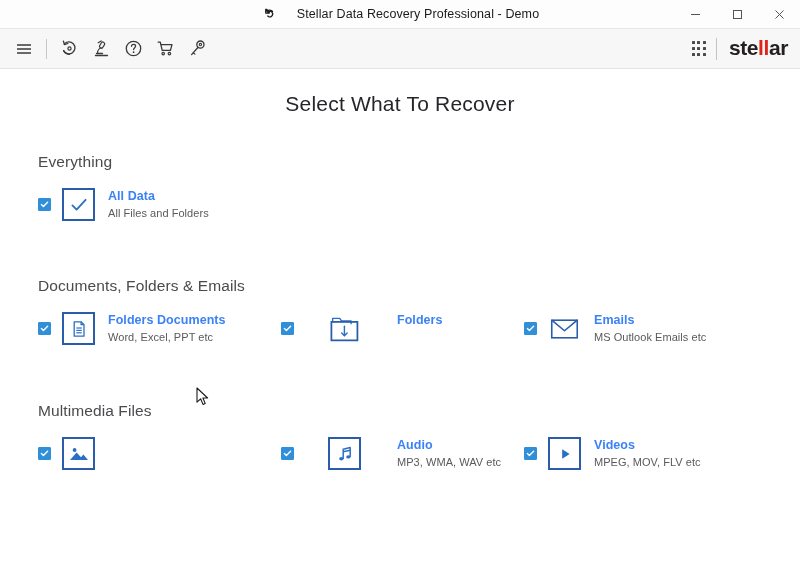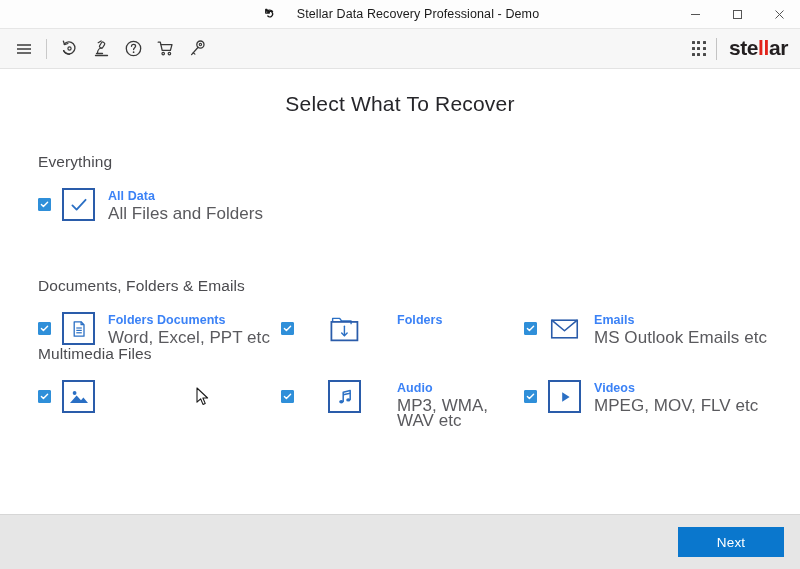--- a/index.html
+++ b/index.html
@@ -157,21 +157,21 @@
   }
   .section-heading {
     font-size: 15.5px;
     color: #4b4b4f;
     font-weight: normal;
     margin: 0;
     letter-spacing: 0.1px;
   }
   .sec-everything { margin-top: 37px; }
   .sec-documents { margin-top: 56px; }
-  .sec-multimedia { }
+  .sec-multimedia { margin-top: 57px; }
 
   .options-row {
     display: flex;
     margin-top: 17px;
   }
   .option {
     display: flex;
     align-items: flex-start;
     width: 243px;
     cursor: default;
@@ -211,21 +211,21 @@
     padding-top: 1px;
   }
   .opt-title {
     font-size: 12.5px;
     font-weight: bold;
     color: #3b82f6;
     line-height: 15px;
     letter-spacing: 0.05px;
   }
   .opt-sub {
-    font-size: 17px;
+    font-size: 11px;
     color: #5a5a5e;
     line-height: 15px;
     margin-top: 2px;
     letter-spacing: 0.05px;
   }
 
   
   .col-1 { margin-left: 0px; }
   .col-2 { margin-left: 0px; gap: 23px; }
   .col-3 { margin-left: 0px; }
@@ -529,17 +529,14 @@
     </div>
 
     <span class="cursor">
       <svg width="14" height="20" viewBox="0 0 14 20">
         <path d="M1 1 L1 15.2 L4.6 11.8 L7.0 17.4 L9.2 16.4 L6.9 11.0 L11.6 11.0 Z" fill="#ffffff" stroke="#1a1a1a" stroke-width="1.1" stroke-linejoin="round"></path>
       </svg>
     </span>
 
   </div>
 
-  <div class="footer">
-    <button class="next-btn">Next</button>
-  </div>
 
 </div>
 
 </body></html>

